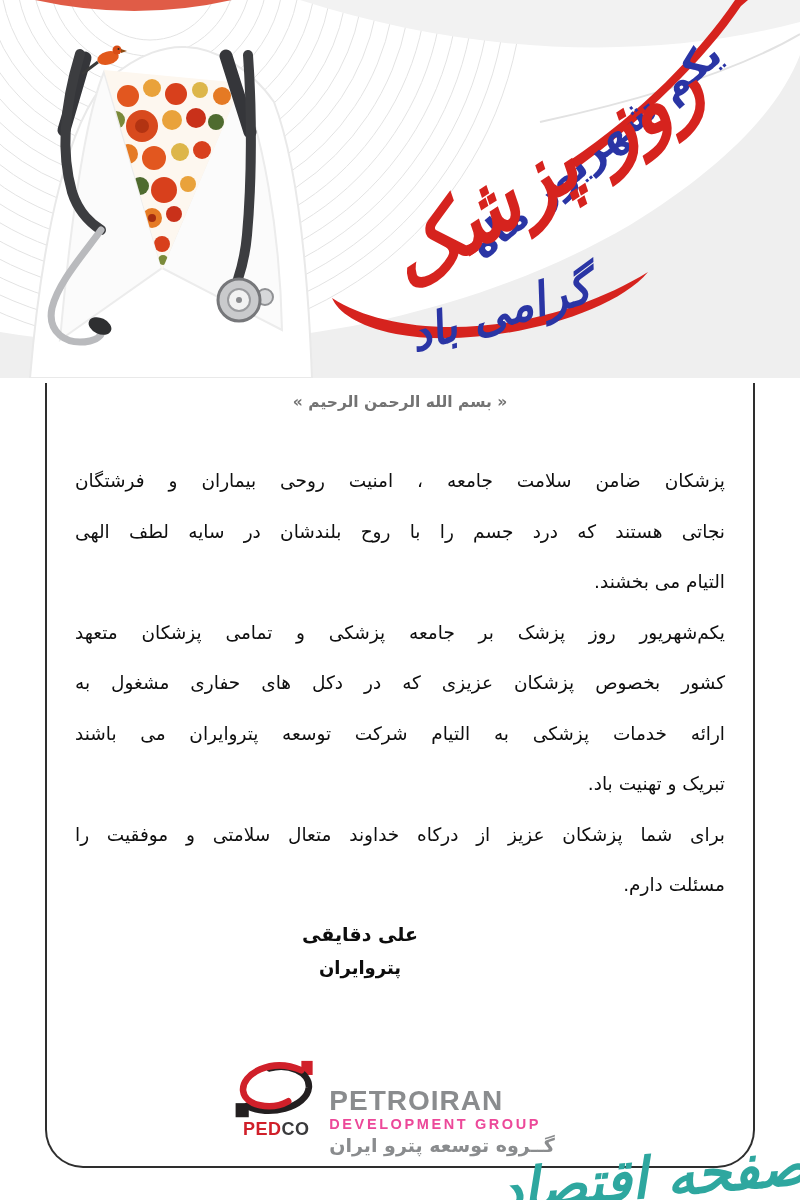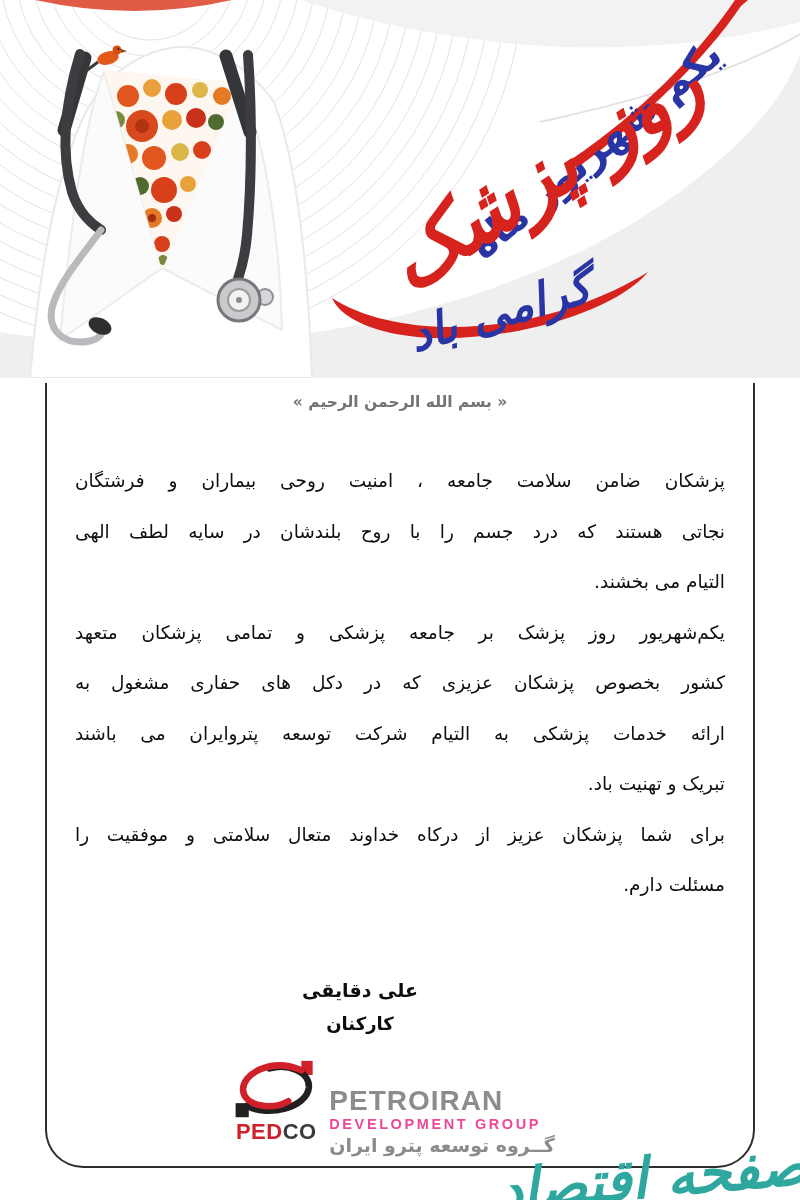--- a/index.html
+++ b/index.html
@@ -85,21 +85,21 @@
     text-align-last: justify;
     white-space: nowrap;
   }
   .line.end {
     text-align: right;
     text-align-last: right;
     white-space: normal;
   }
   .signature {
     position: absolute;
-    top: 590px; left: 0; right: 0;
+    top: 534px; left: 0; right: 0;
     text-align: center;
     direction: rtl;
     transform: translateX(-40px);
     font-weight: bold;
     color: #0d0d0d;
   }
   .sign-name { font-size: 19px; line-height: 34px; }
   .sign-role { font-size: 18px; line-height: 34px; }
 
   
@@ -114,21 +114,21 @@
   }
   .logo-left {
     display: flex;
     flex-direction: column;
     align-items: center;
     width: 86px;
   }
   .pedco-word {
     font-family: "Liberation Sans", sans-serif;
     font-weight: bold;
-    font-size: 22px;
+    font-size: 18px;
     letter-spacing: 0.5px;
     margin-top: -2px;
     white-space: nowrap;
   }
   .pedco-word .ped { color: #d0202a; }
   .pedco-word .co  { color: #3a3a3c; }
   .logo-right { text-align: left; margin-top: 28px; }
   .petroiran {
     font-family: "Liberation Sans", sans-serif;
     font-weight: bold;
@@ -286,21 +286,21 @@
       <div class="line">یکم‌شهریور روز پزشک بر جامعه پزشکی و تمامی پزشکان متعهد</div>
       <div class="line">کشور بخصوص پزشکان عزیزی که در دکل های حفاری مشغول به</div>
       <div class="line">ارائه خدمات پزشکی به التیام شرکت توسعه پتروایران می باشند</div>
       <div class="line end">تبریک و تهنیت باد.</div>
       <div class="line">برای شما پزشکان عزیز از درکاه خداوند متعال سلامتی و موفقیت را</div>
       <div class="line end">مسئلت دارم.</div>
     </div>
 
     <div class="signature">
       <div class="sign-name">علی دقایقی</div>
-      <div class="sign-role">کارکنان</div>
+      <div class="sign-role">پتروایران</div>
     </div>
 
     <div class="logo-row">
       <div class="logo-left">
         <svg width="86" height="62" viewBox="0 0 90 66">
           <rect x="2" y="47" width="14" height="15" fill="#231f20"></rect>
           <rect x="72" y="2" width="12" height="15" fill="#d0202a"></rect>
           <path d="M14 50 C36 62 78 52 80 30 C81 14 58 4 38 10" stroke="#231f20" stroke-width="7" fill="none" stroke-linecap="round"></path>
           <path d="M72 12 C40 -2 8 16 10 34 C12 50 40 55 58 45" stroke="#d0202a" stroke-width="7" fill="none" stroke-linecap="round"></path>
         </svg>

